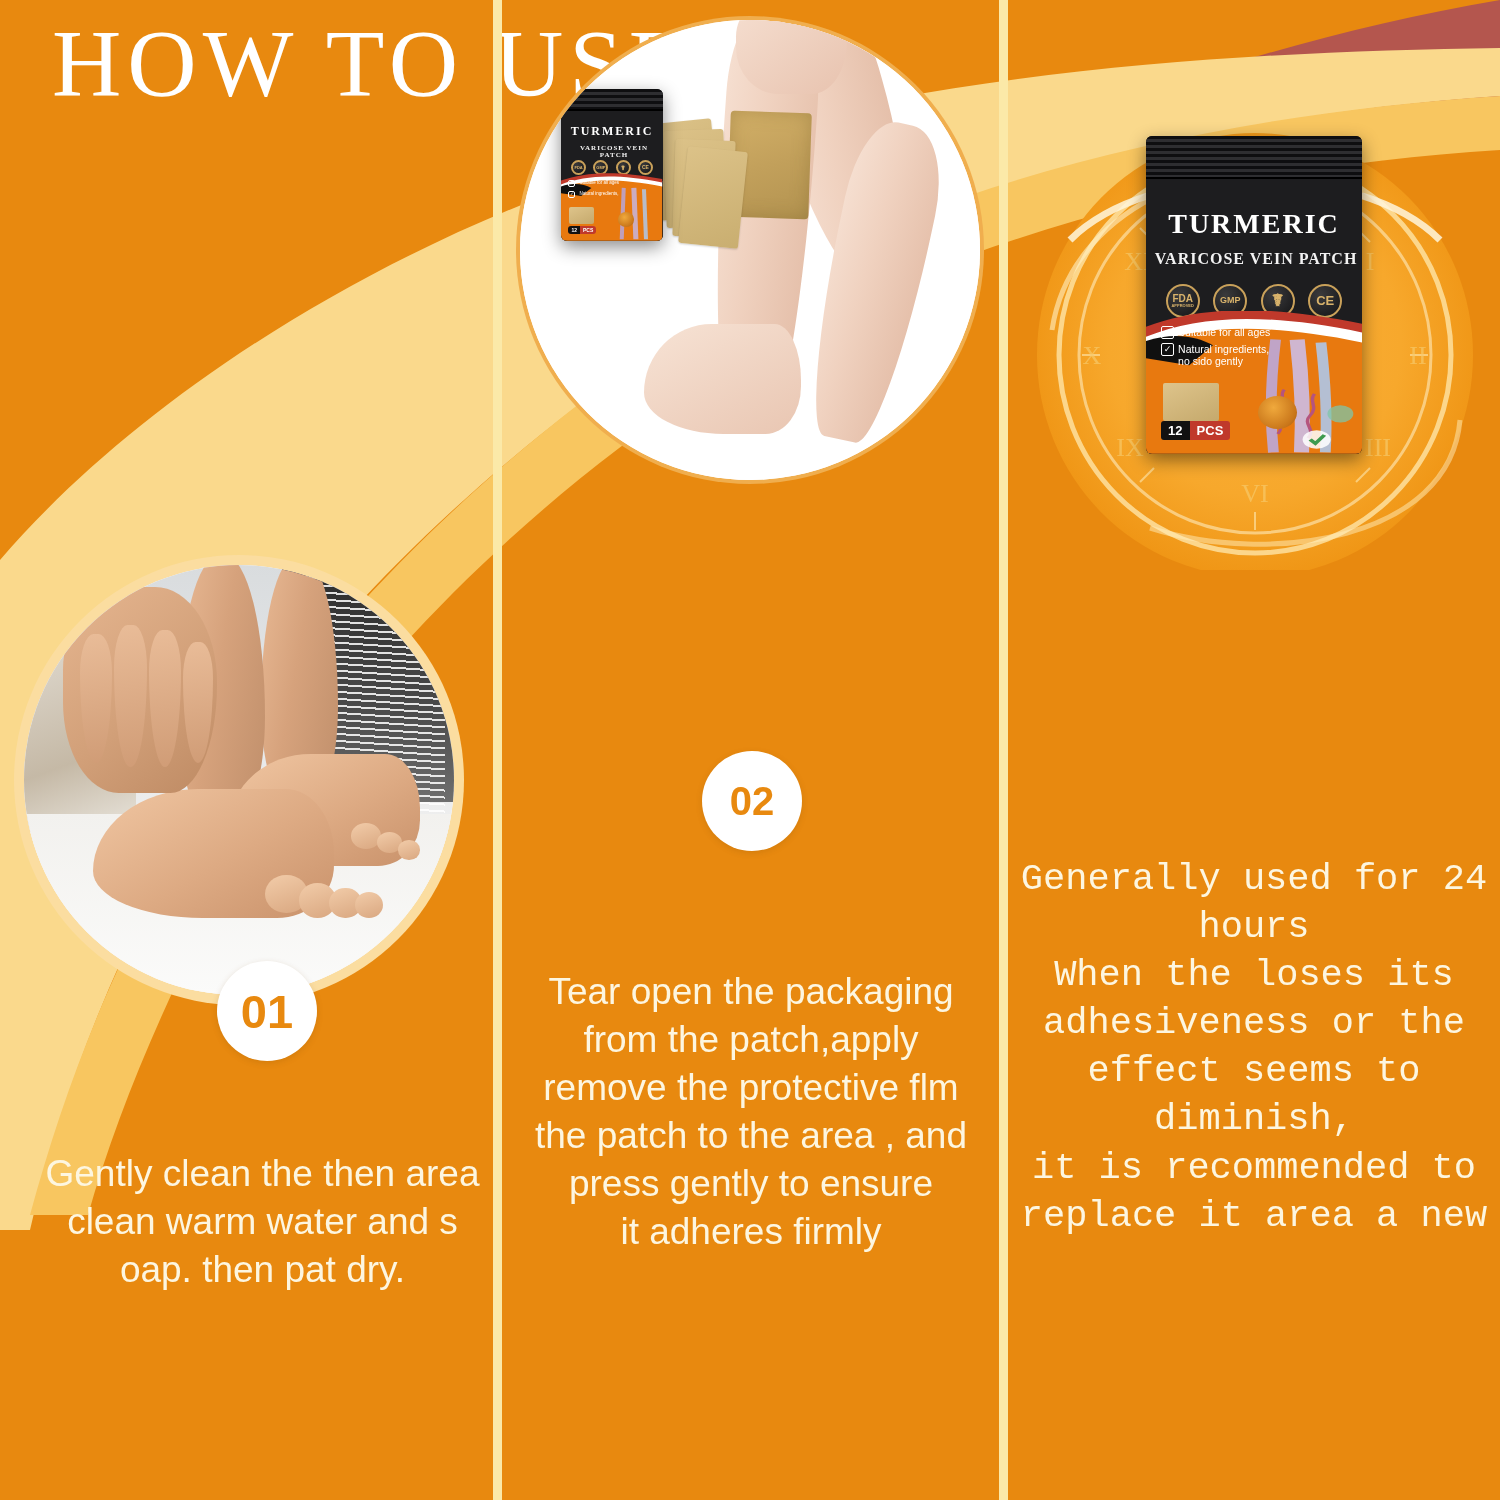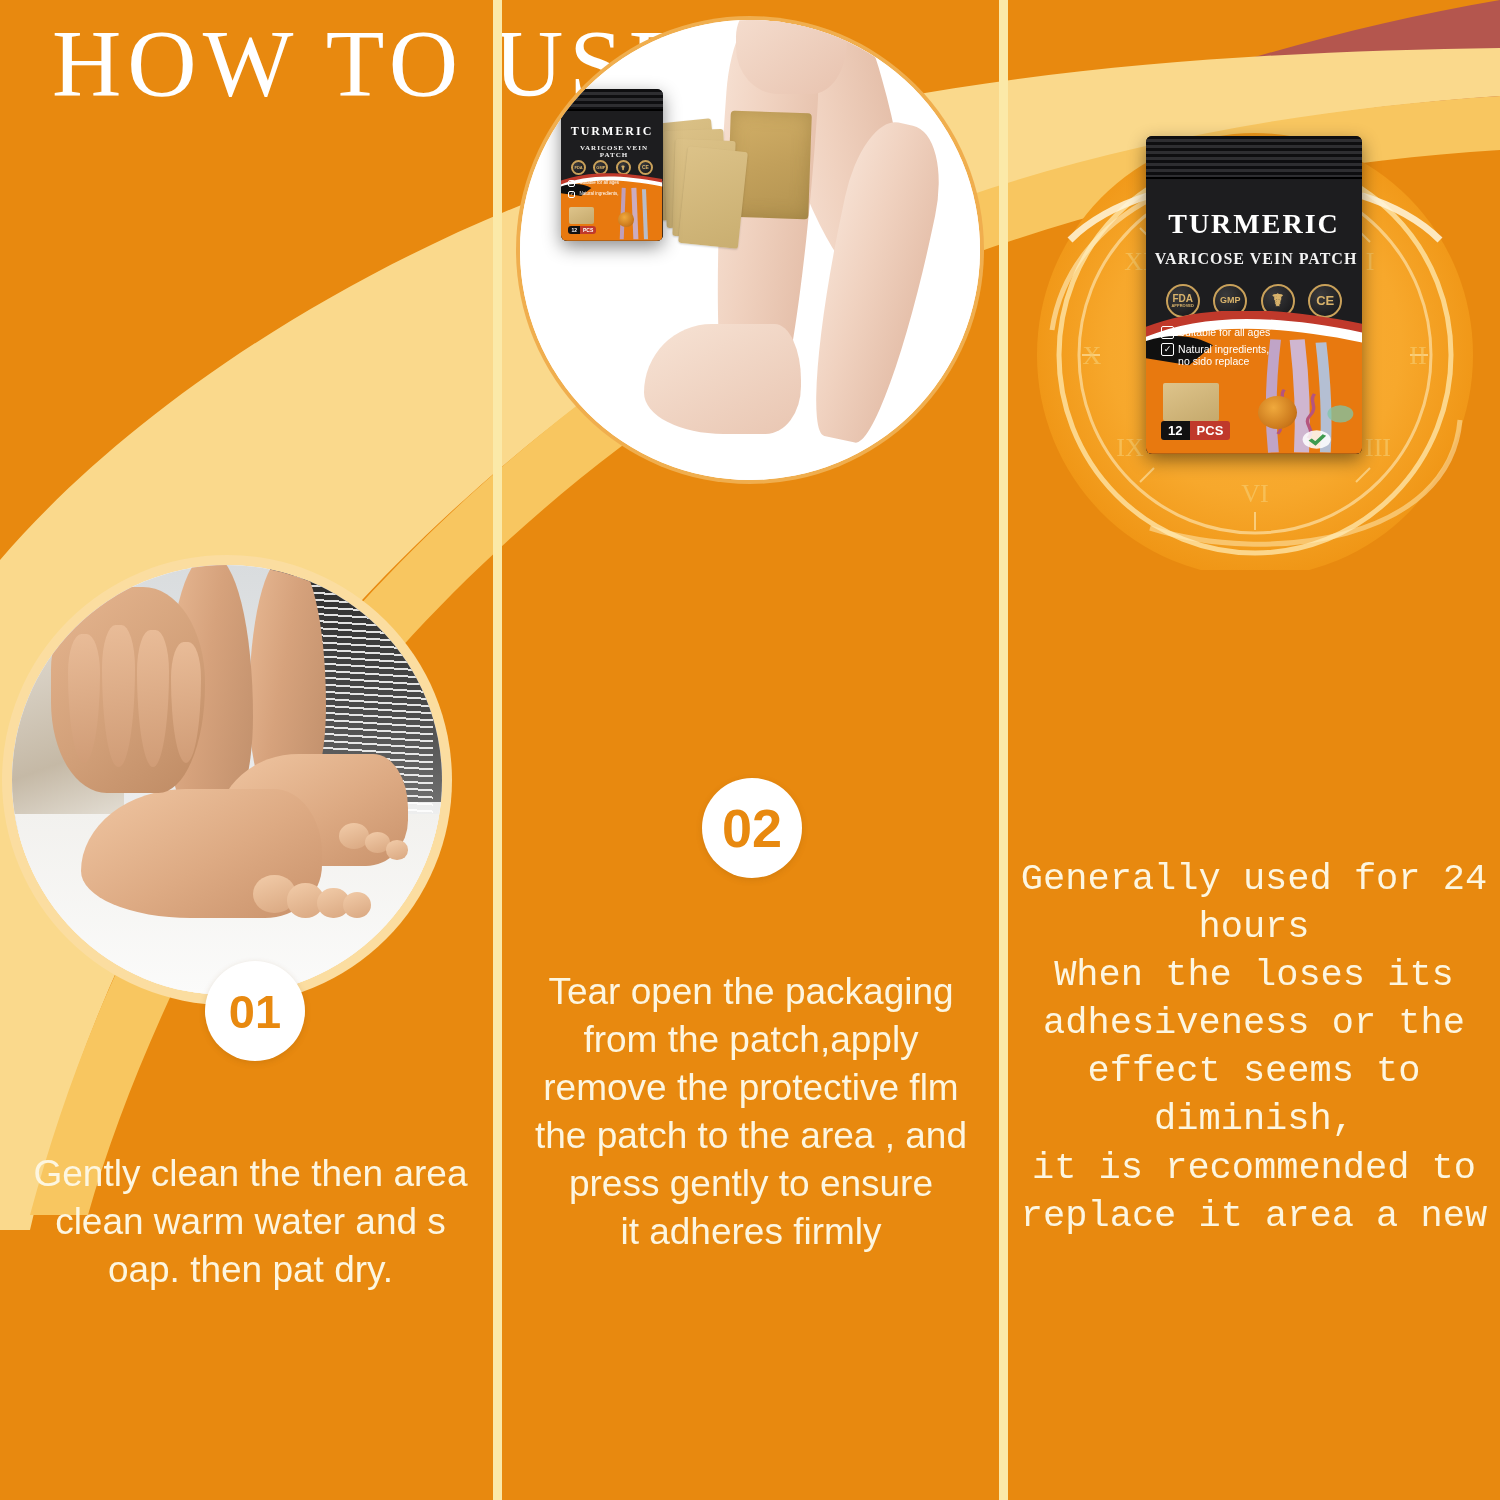--- a/index.html
+++ b/index.html
@@ -23,21 +23,21 @@
   .title{
     position:absolute;left:52px;top:14px;
     font-family:"Liberation Serif",serif;
     font-size:96px;letter-spacing:6px;
     color:#FFFFFF;font-weight:400;line-height:1.05;
     white-space:nowrap;
   }
 
   
   .panel{position:absolute;top:0;height:1500px;}
-  .panel.p1{left:4px;width:391px;}
+  .panel.p1{left:16px;width:391px;}
   .panel.p2{left:502px;width:497px;}
   .panel.p3{left:1008px;width:492px;}
 
   
   .photo-circle{
     position:absolute;border-radius:50%;overflow:hidden;
     background:#FFFFFF;
   }
   .photo-circle.c1{left:8px;top:565px;width:430px;height:430px;
     box-shadow:0 0 0 10px #FBDDA0;}
@@ -277,21 +277,21 @@
             <div class="turmeric-img" style="right:28%;bottom:11%;width:16%;height:11%;"></div>
             <div class="pcs" style="font-size:5px;">
               <span class="pcs-num" style="padding:1px 3px;">12</span>
               <span class="pcs-lbl" style="padding:1px 3px;">PCS</span>
             </div>
           </div>
         </div>
       </div>
     </div>
 
-    <div class="step-badge" style="left:200px;top:778px;width:100px;height:100px;font-size:54px;">
+    <div class="step-badge" style="left:200px;top:751px;width:100px;height:100px;font-size:40px;">
       <span>02</span>
     </div>
 
     <div class="caption" style="left:4px;top:968px;width:490px;">
       <div>Tear open the packaging</div>
       <div>from the patch,apply</div>
       <div>remove the protective flm</div>
       <div>the patch to the area , and</div>
       <div>press gently to ensure</div>
       <div>it adheres firmly</div>
@@ -379,21 +379,21 @@
 
         <div class="pkg-checks" style="font-size:10.5px;">
           <div class="chk-row">
             <span class="chk-box" style="width:11px;height:11px;font-size:9px;">✓</span>
             <span>Suitable for all ages</span>
           </div>
           <div class="chk-row">
             <span class="chk-box" style="width:11px;height:11px;font-size:9px;">✓</span>
             <span>
               <span>Natural ingredients,</span><br>
-              <span>no sido replace</span>
+              <span>no sido gently</span>
             </span>
           </div>
         </div>
 
         <div class="patch-stack-sm" style="left:8%;bottom:12%;width:26%;height:14%;"></div>
         <div class="turmeric-img" style="right:30%;bottom:9%;width:18%;height:12%;"></div>
 
         <div class="pcs" style="font-size:13px;">
           <span class="pcs-num" style="padding:2px 7px;">12</span>
           <span class="pcs-lbl" style="padding:2px 7px;">PCS</span>

